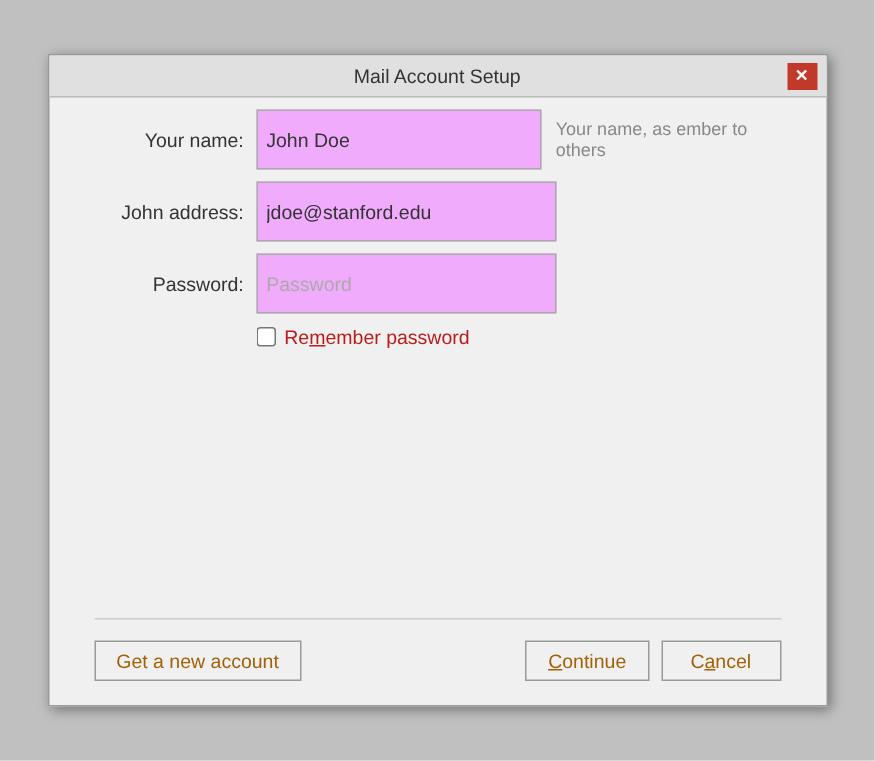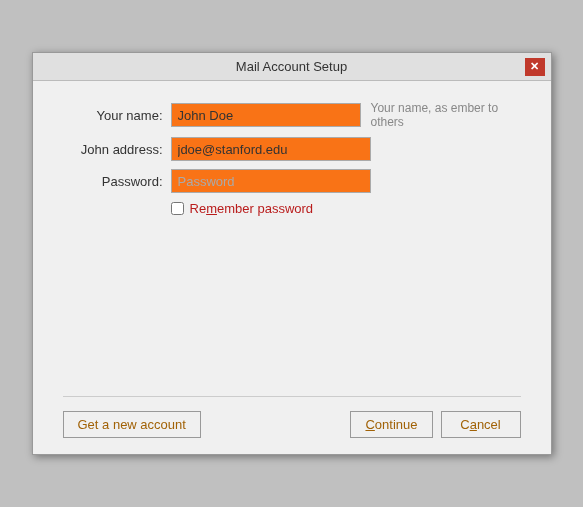--- a/index.html
+++ b/index.html
@@ -57,21 +57,21 @@
       cursor: pointer;
       font-size: 11px;
       font-weight: bold;
       display: flex;
       align-items: center;
       justify-content: center;
       padding: 0;
     }
 
     .dialog-content {
-      padding: 20px 30px 16px 30px;
+      padding: 8px 30px 16px 30px;
       border-radius: 13px;
     }
 
     .form-area {
       margin-bottom: 20px;
     }
 
     .form-row {
       display: flex;
       align-items: center;
@@ -82,23 +82,23 @@
       text-align: right;
       width: 100px;
       margin-right: 8px;
       color: #333;
       font-size: 13px;
       flex-shrink: 0;
     }
 
     .form-input {
       width: 200px;
-      height: 24px;
+      height: 40px;
       border: 1px solid #aaa;
-      background: #f97316;
+      background: #f0abfc;
       padding: 2px 6px;
       font-size: 13px;
       color: #333;
       outline: none;
     }
 
     .form-input::placeholder {
       color: #aaa;
     }
 

